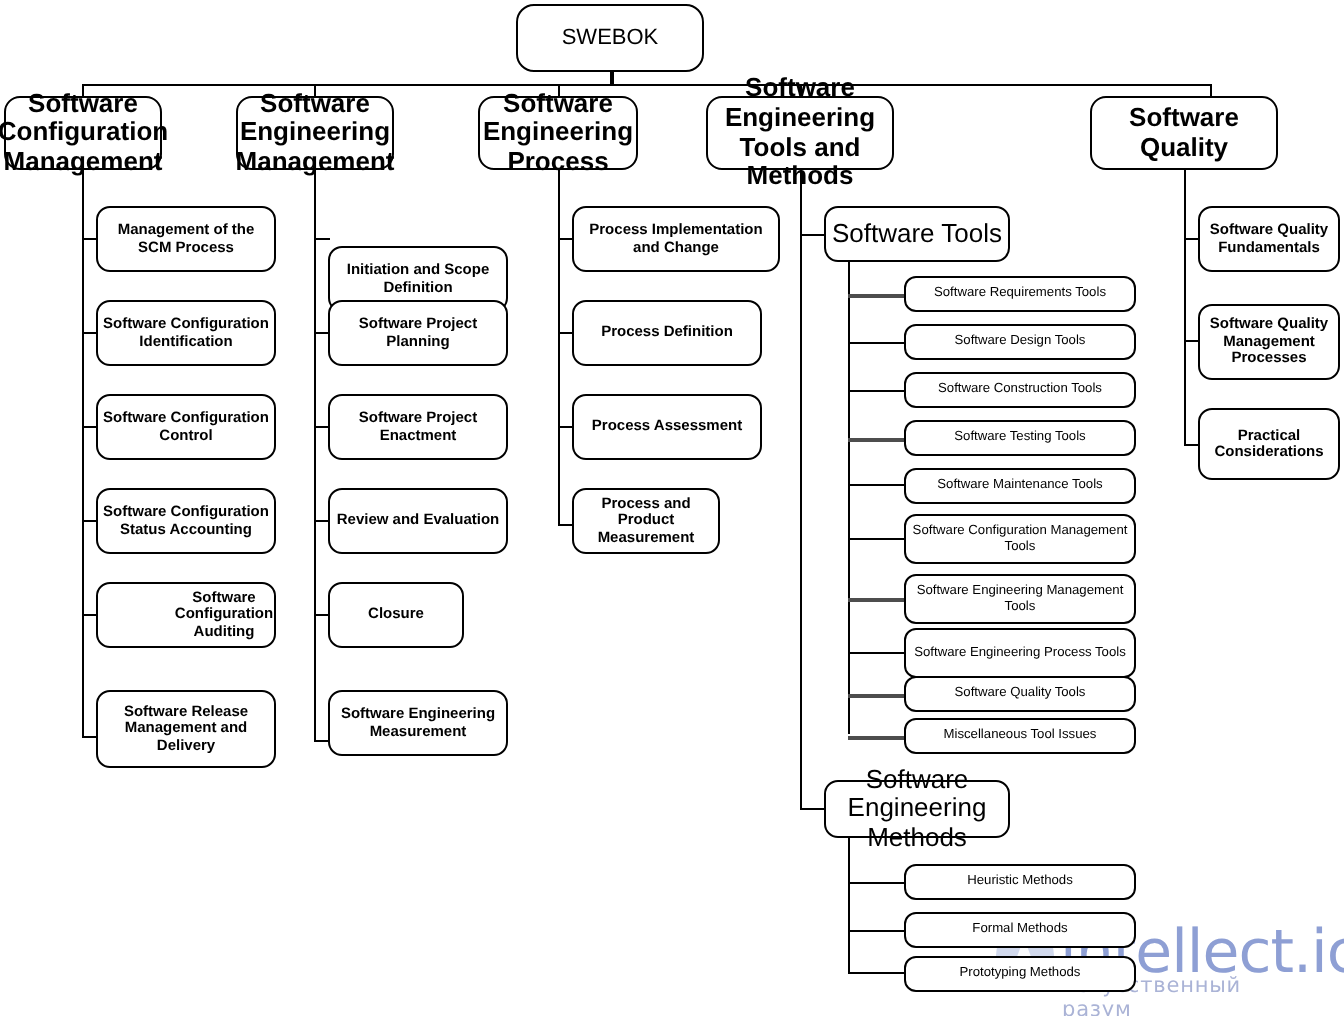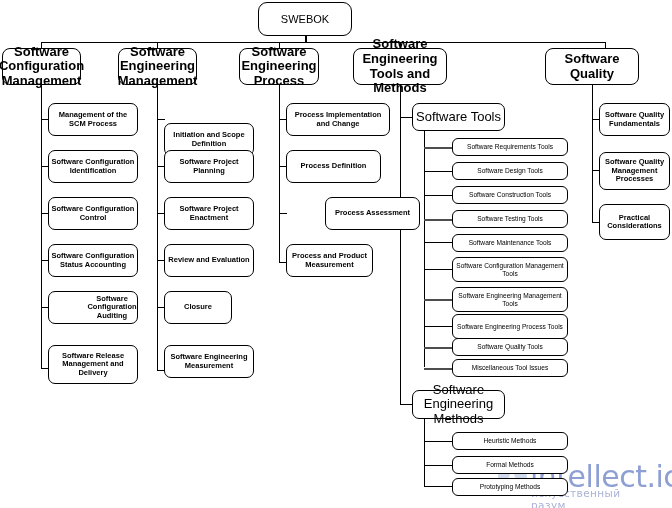--- a/index.html
+++ b/index.html
@@ -149,22 +149,22 @@
   <div class="node topic" style="left:164px;top:345px;width:90px;height:33px;">Software Engineering Measurement</div>
 
   <div class="ln v" style="left:279px;top:85px;height:177px;"></div>
   <div class="ln h" style="left:279px;top:119px;width:8px;"></div>
   <div class="ln h" style="left:279px;top:166px;width:8px;"></div>
   <div class="ln h" style="left:279px;top:213px;width:8px;"></div>
   <div class="ln h" style="left:279px;top:262px;width:8px;"></div>
 
   <div class="node topic" style="left:286px;top:103px;width:104px;height:33px;">Process Implementation and Change</div>
   <div class="node topic" style="left:286px;top:150px;width:95px;height:33px;">Process Definition</div>
-  <div class="node topic" style="left:286px;top:197px;width:95px;height:33px;margin-left:39px;">Process Assessment</div>
-  <div class="node topic" style="left:286px;top:244px;width:87px;height:33px;">Process and Product Measurement</div>
+  <div class="node topic" style="left:286px;top:197px;width:95px;height:33px;">Process Assessment</div>
+  <div class="node topic" style="left:286px;top:244px;width:74px;height:33px;">Process and Product Measurement</div>
 
   <div class="ln v" style="left:400px;top:85px;height:320px;"></div>
   <div class="ln h" style="left:400px;top:117px;width:12px;"></div>
   <div class="ln h" style="left:400px;top:404px;width:12px;"></div>
 
   <div class="node grp" style="left:412px;top:103px;width:93px;height:28px;">Software Tools</div>
 
   <div class="ln v" style="left:424px;top:131px;height:236px;"></div>
 
   <div class="ln h thick" style="left:424px;top:147px;width:29px;"></div>

